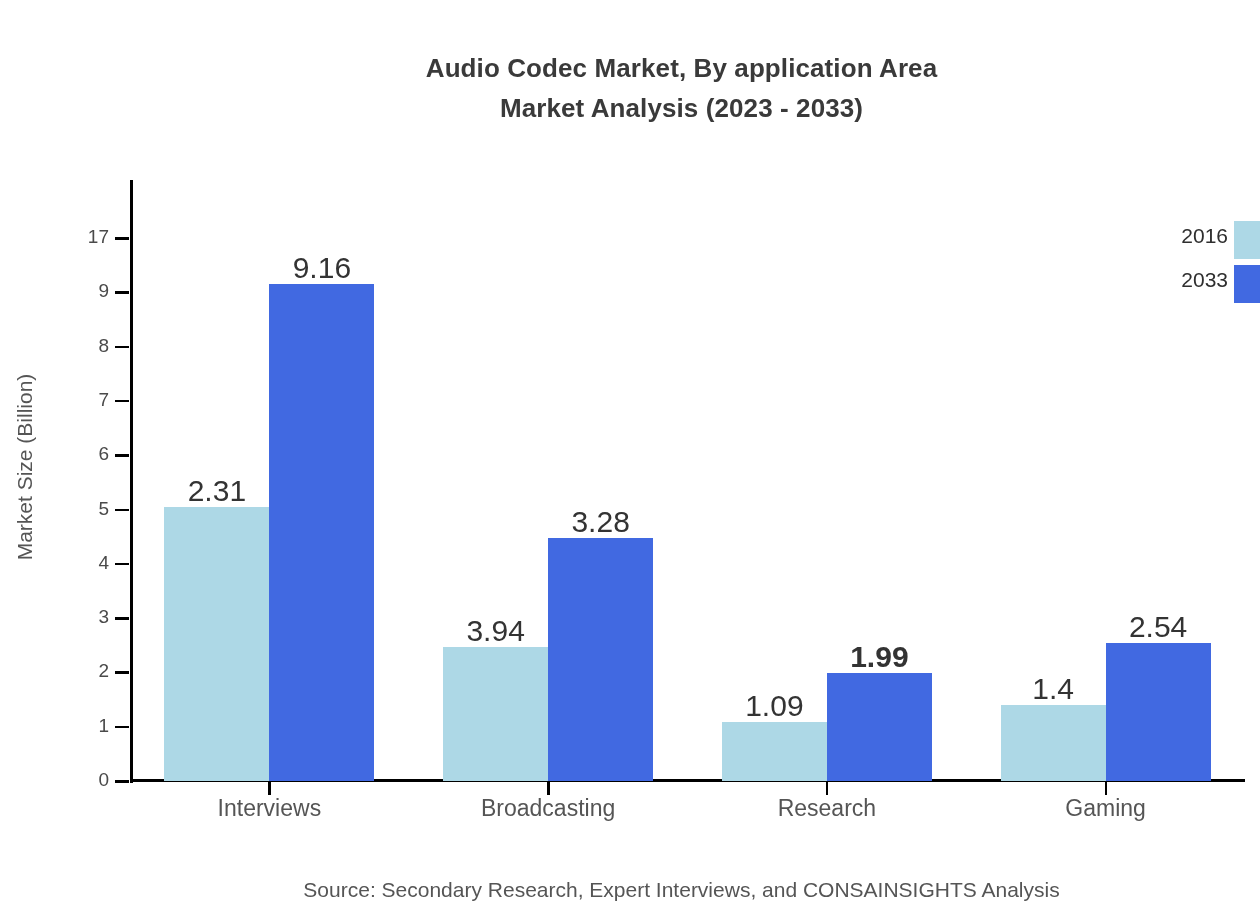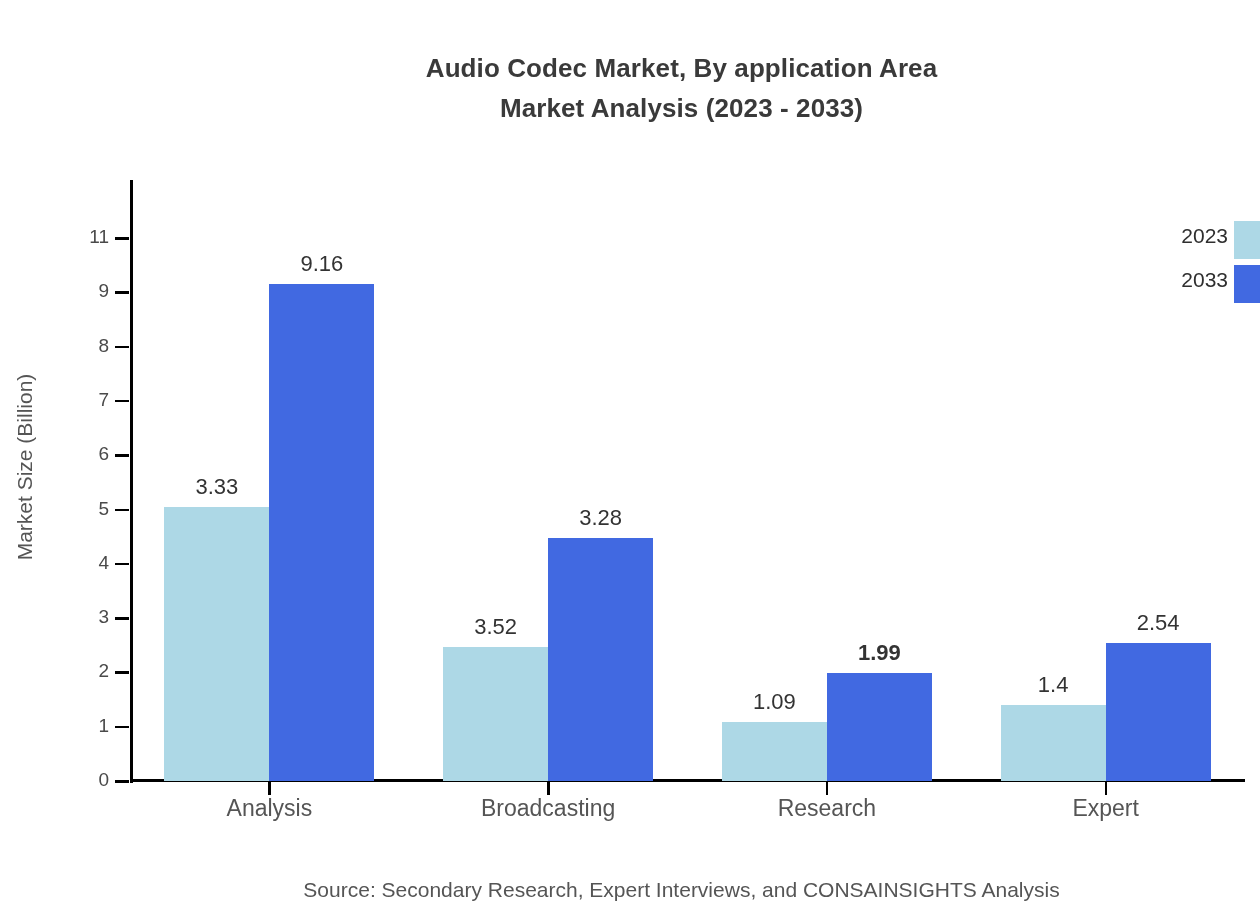--- a/index.html
+++ b/index.html
@@ -110,21 +110,21 @@
   .bar {
     position: absolute;
     bottom: 0;
   }
   .bar.y2023 { background: #add8e6; }
   .bar.y2033 { background: #4169e1; }
 
   .bar-value {
     position: absolute;
     text-align: center;
-    font-size: 22px;
+    font-size: 30px;
     color: #333333;
     white-space: nowrap;
   }
 
   
   .legend {
     position: absolute;
     left: 1120px;
     top: 218px;
     width: 160px;
@@ -214,57 +214,57 @@
       <div class="ytick" style="top: 346.6px;">
         <span class="tick-mark"></span>
         <span class="tick-text">8</span>
       </div>
       <div class="ytick" style="top: 292.3px;">
         <span class="tick-mark"></span>
         <span class="tick-text">9</span>
       </div>
       <div class="ytick" style="top: 238px;">
         <span class="tick-mark"></span>
-        <span class="tick-text">11</span>
+        <span class="tick-text">17</span>
       </div>
     </div>
 
   <div id="xtick-layer">
       <div class="xtick-mark" style="left: 258.375px;"></div>
-      <div class="xtick-text" style="left: 119.375px; width: 280px;">Analysis</div>
+      <div class="xtick-text" style="left: 119.375px; width: 280px;">Interviews</div>
       <div class="xtick-mark" style="left: 537.125px;"></div>
       <div class="xtick-text" style="left: 398.125px; width: 280px;">Broadcasting</div>
       <div class="xtick-mark" style="left: 815.875px;"></div>
       <div class="xtick-text" style="left: 676.875px; width: 280px;">Research</div>
       <div class="xtick-mark" style="left: 1094.62px;"></div>
-      <div class="xtick-text" style="left: 955.625px; width: 280px;">Expert</div>
+      <div class="xtick-text" style="left: 955.625px; width: 280px;">Gaming</div>
     </div>
 
   <div id="bars-layer">
       <div class="bar y2023" style="left: 154.375px; width: 105px; height: 273.672px; top: 507.328px; bottom: auto; background: rgb(173, 216, 230);"></div>
-      <div class="bar-value" style="left: 136.875px; width: 140px; top: 474.328px;">3.33</div>
+      <div class="bar-value" style="left: 136.875px; width: 140px; top: 474.328px;">2.31</div>
       <div class="bar y2033" style="left: 259.375px; width: 105px; height: 497.388px; top: 283.612px; bottom: auto; background: rgb(65, 105, 225);"></div>
       <div class="bar-value" style="left: 241.875px; width: 140px; top: 250.612px;">9.16</div>
       <div class="bar y2023" style="left: 433.125px; width: 105px; height: 134.121px; top: 646.879px; bottom: auto; background: rgb(173, 216, 230);"></div>
-      <div class="bar-value" style="left: 415.625px; width: 140px; top: 613.879px;">3.52</div>
+      <div class="bar-value" style="left: 415.625px; width: 140px; top: 613.879px;">3.94</div>
       <div class="bar y2033" style="left: 538.125px; width: 105px; height: 243.264px; top: 537.736px; bottom: auto; background: rgb(65, 105, 225);"></div>
       <div class="bar-value" style="left: 520.625px; width: 140px; top: 504.736px;">3.28</div>
       <div class="bar y2023" style="left: 711.875px; width: 105px; height: 59.187px; top: 721.813px; bottom: auto; background: rgb(173, 216, 230);"></div>
       <div class="bar-value" style="left: 694.375px; width: 140px; top: 688.813px;">1.09</div>
       <div class="bar y2033" style="left: 816.875px; width: 105px; height: 108.057px; top: 672.943px; bottom: auto; background: rgb(65, 105, 225);"></div>
       <div class="bar-value" style="left: 799.375px; width: 140px; top: 639.943px; font-weight: bold;">1.99</div>
       <div class="bar y2023" style="left: 990.625px; width: 105px; height: 76.02px; top: 704.98px; bottom: auto; background: rgb(173, 216, 230);"></div>
       <div class="bar-value" style="left: 973.125px; width: 140px; top: 671.98px;">1.4</div>
       <div class="bar y2033" style="left: 1095.62px; width: 105px; height: 137.922px; top: 643.078px; bottom: auto; background: rgb(65, 105, 225);"></div>
       <div class="bar-value" style="left: 1078.12px; width: 140px; top: 610.078px;">2.54</div>
     </div>
 
   <div class="legend">
     <div class="legend-row">
-      <span class="legend-label">2023</span>
+      <span class="legend-label">2016</span>
       <span class="legend-swatch y2023"></span>
     </div>
     <div class="legend-row">
       <span class="legend-label">2033</span>
       <span class="legend-swatch y2033"></span>
     </div>
   </div>
 
   <div class="source-note">Source: Secondary Research, Expert Interviews, and CONSAINSIGHTS Analysis</div>
 

